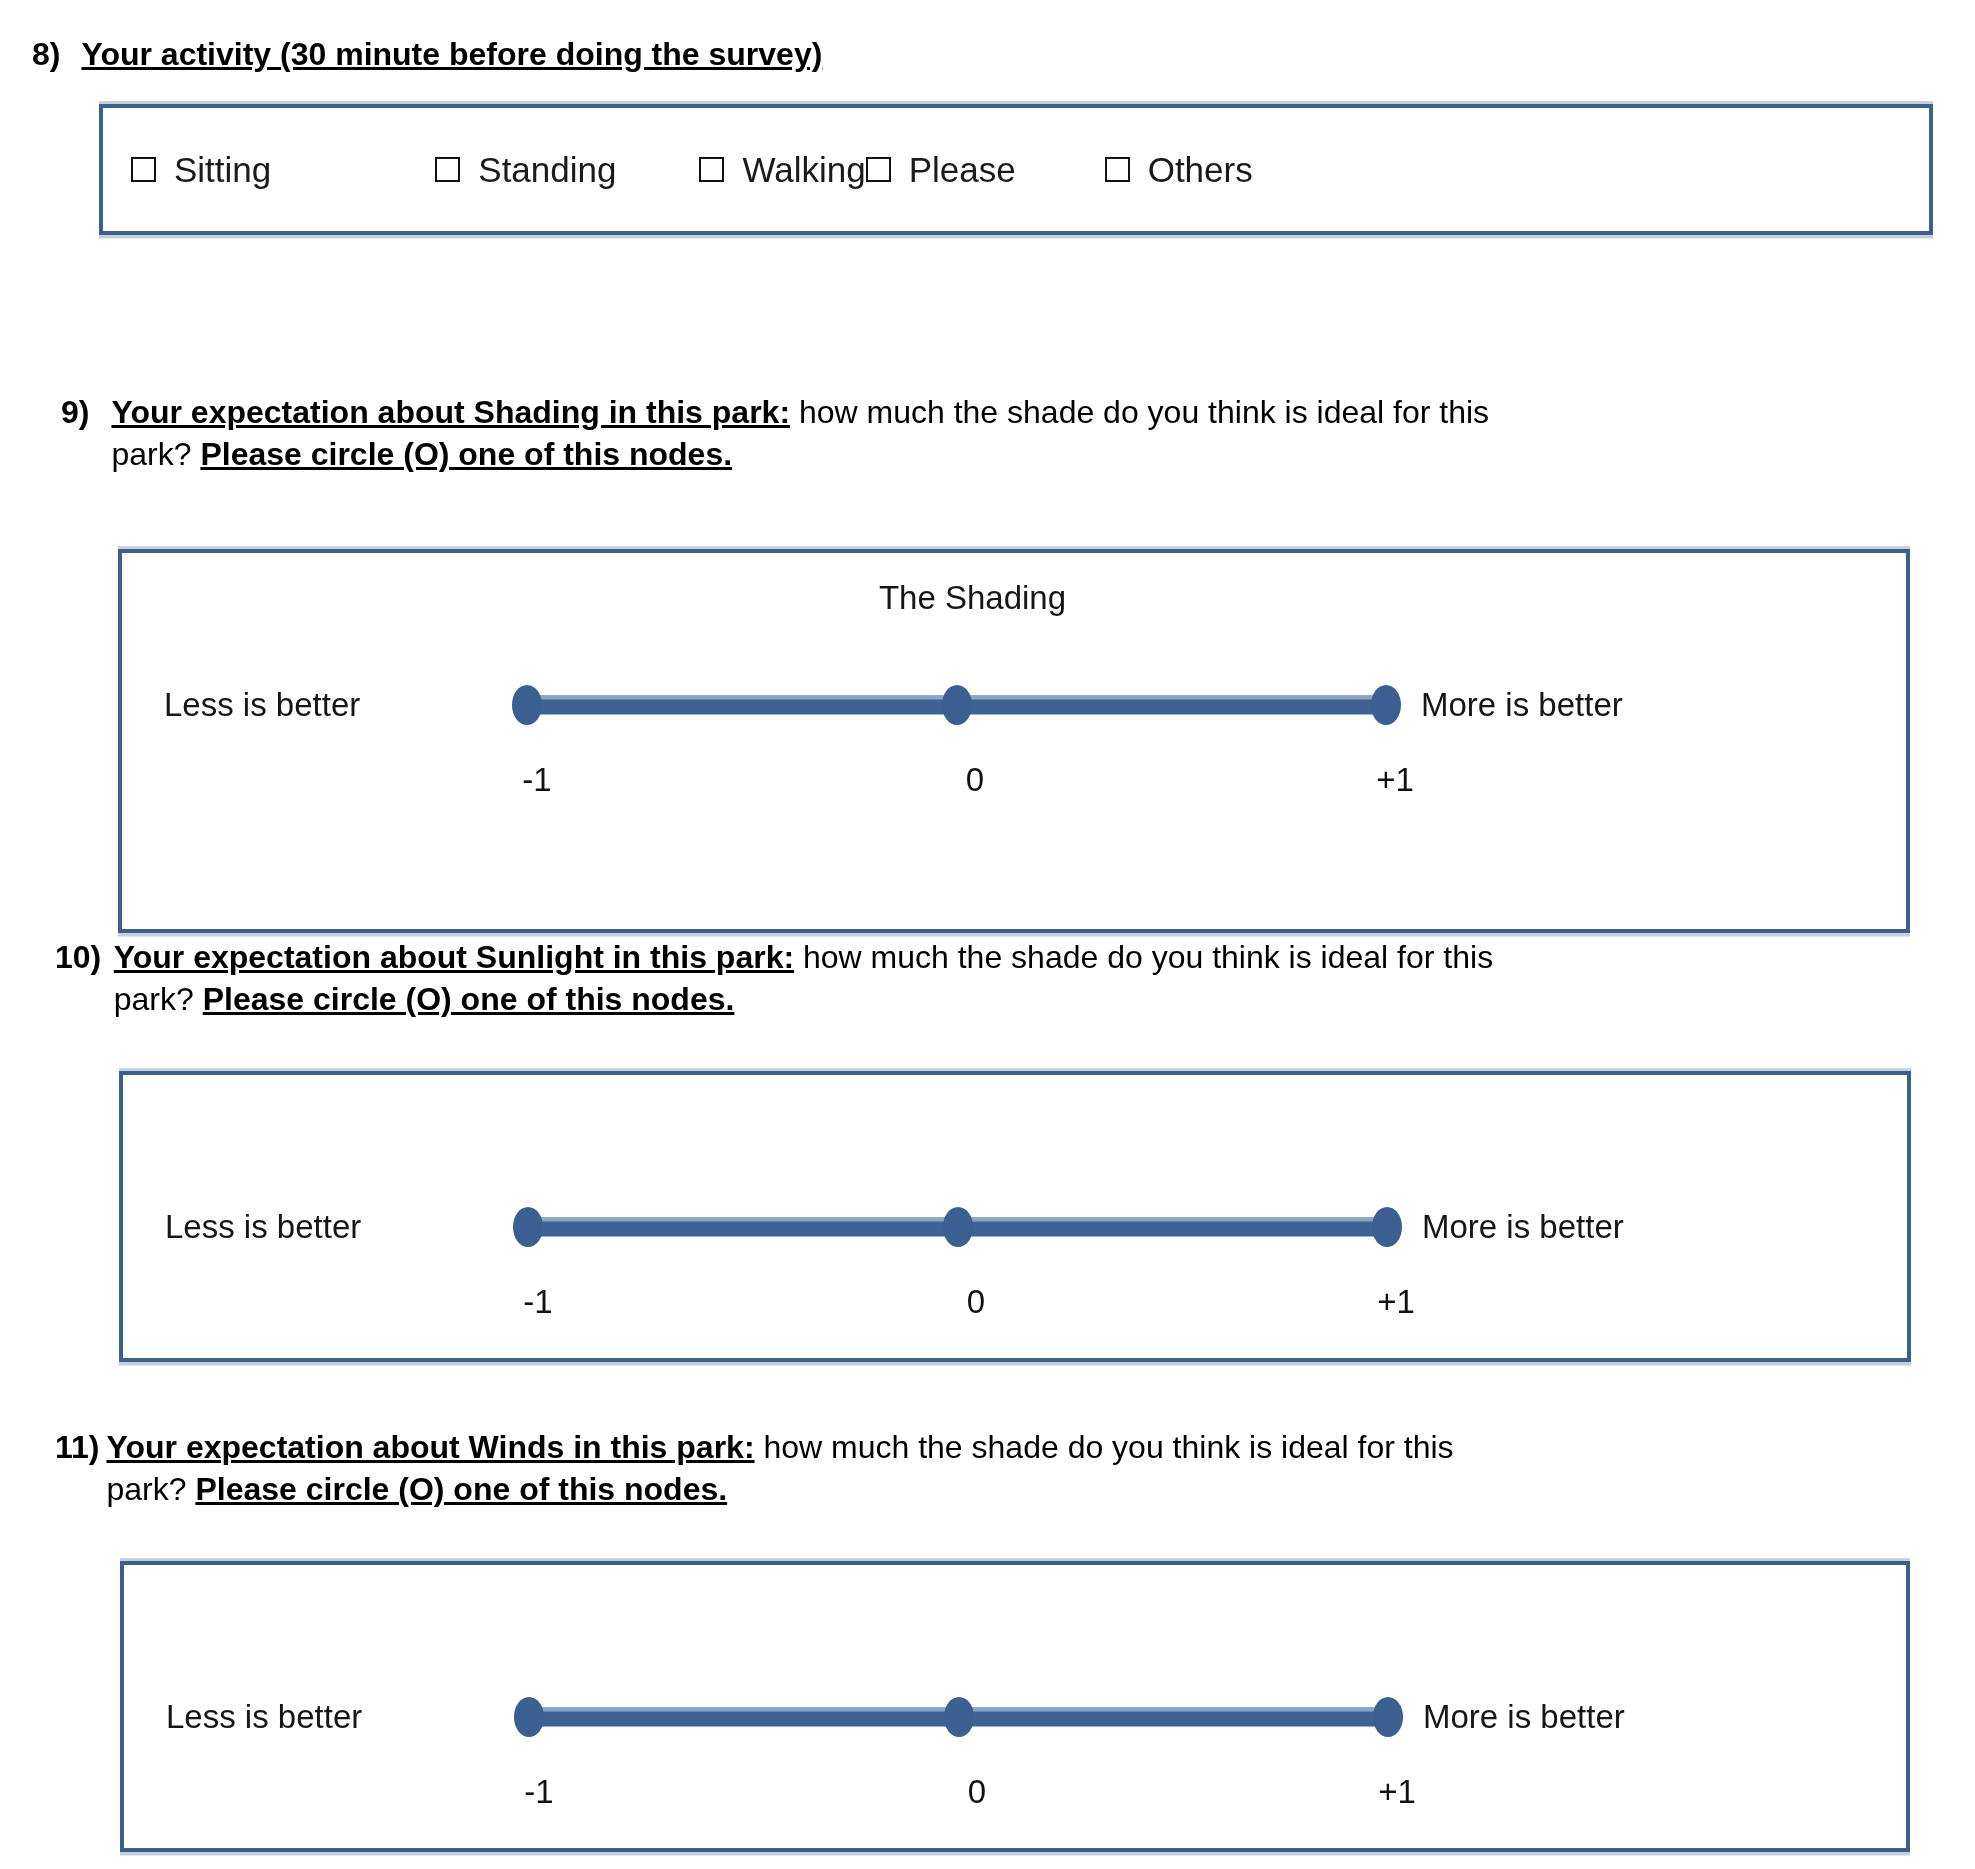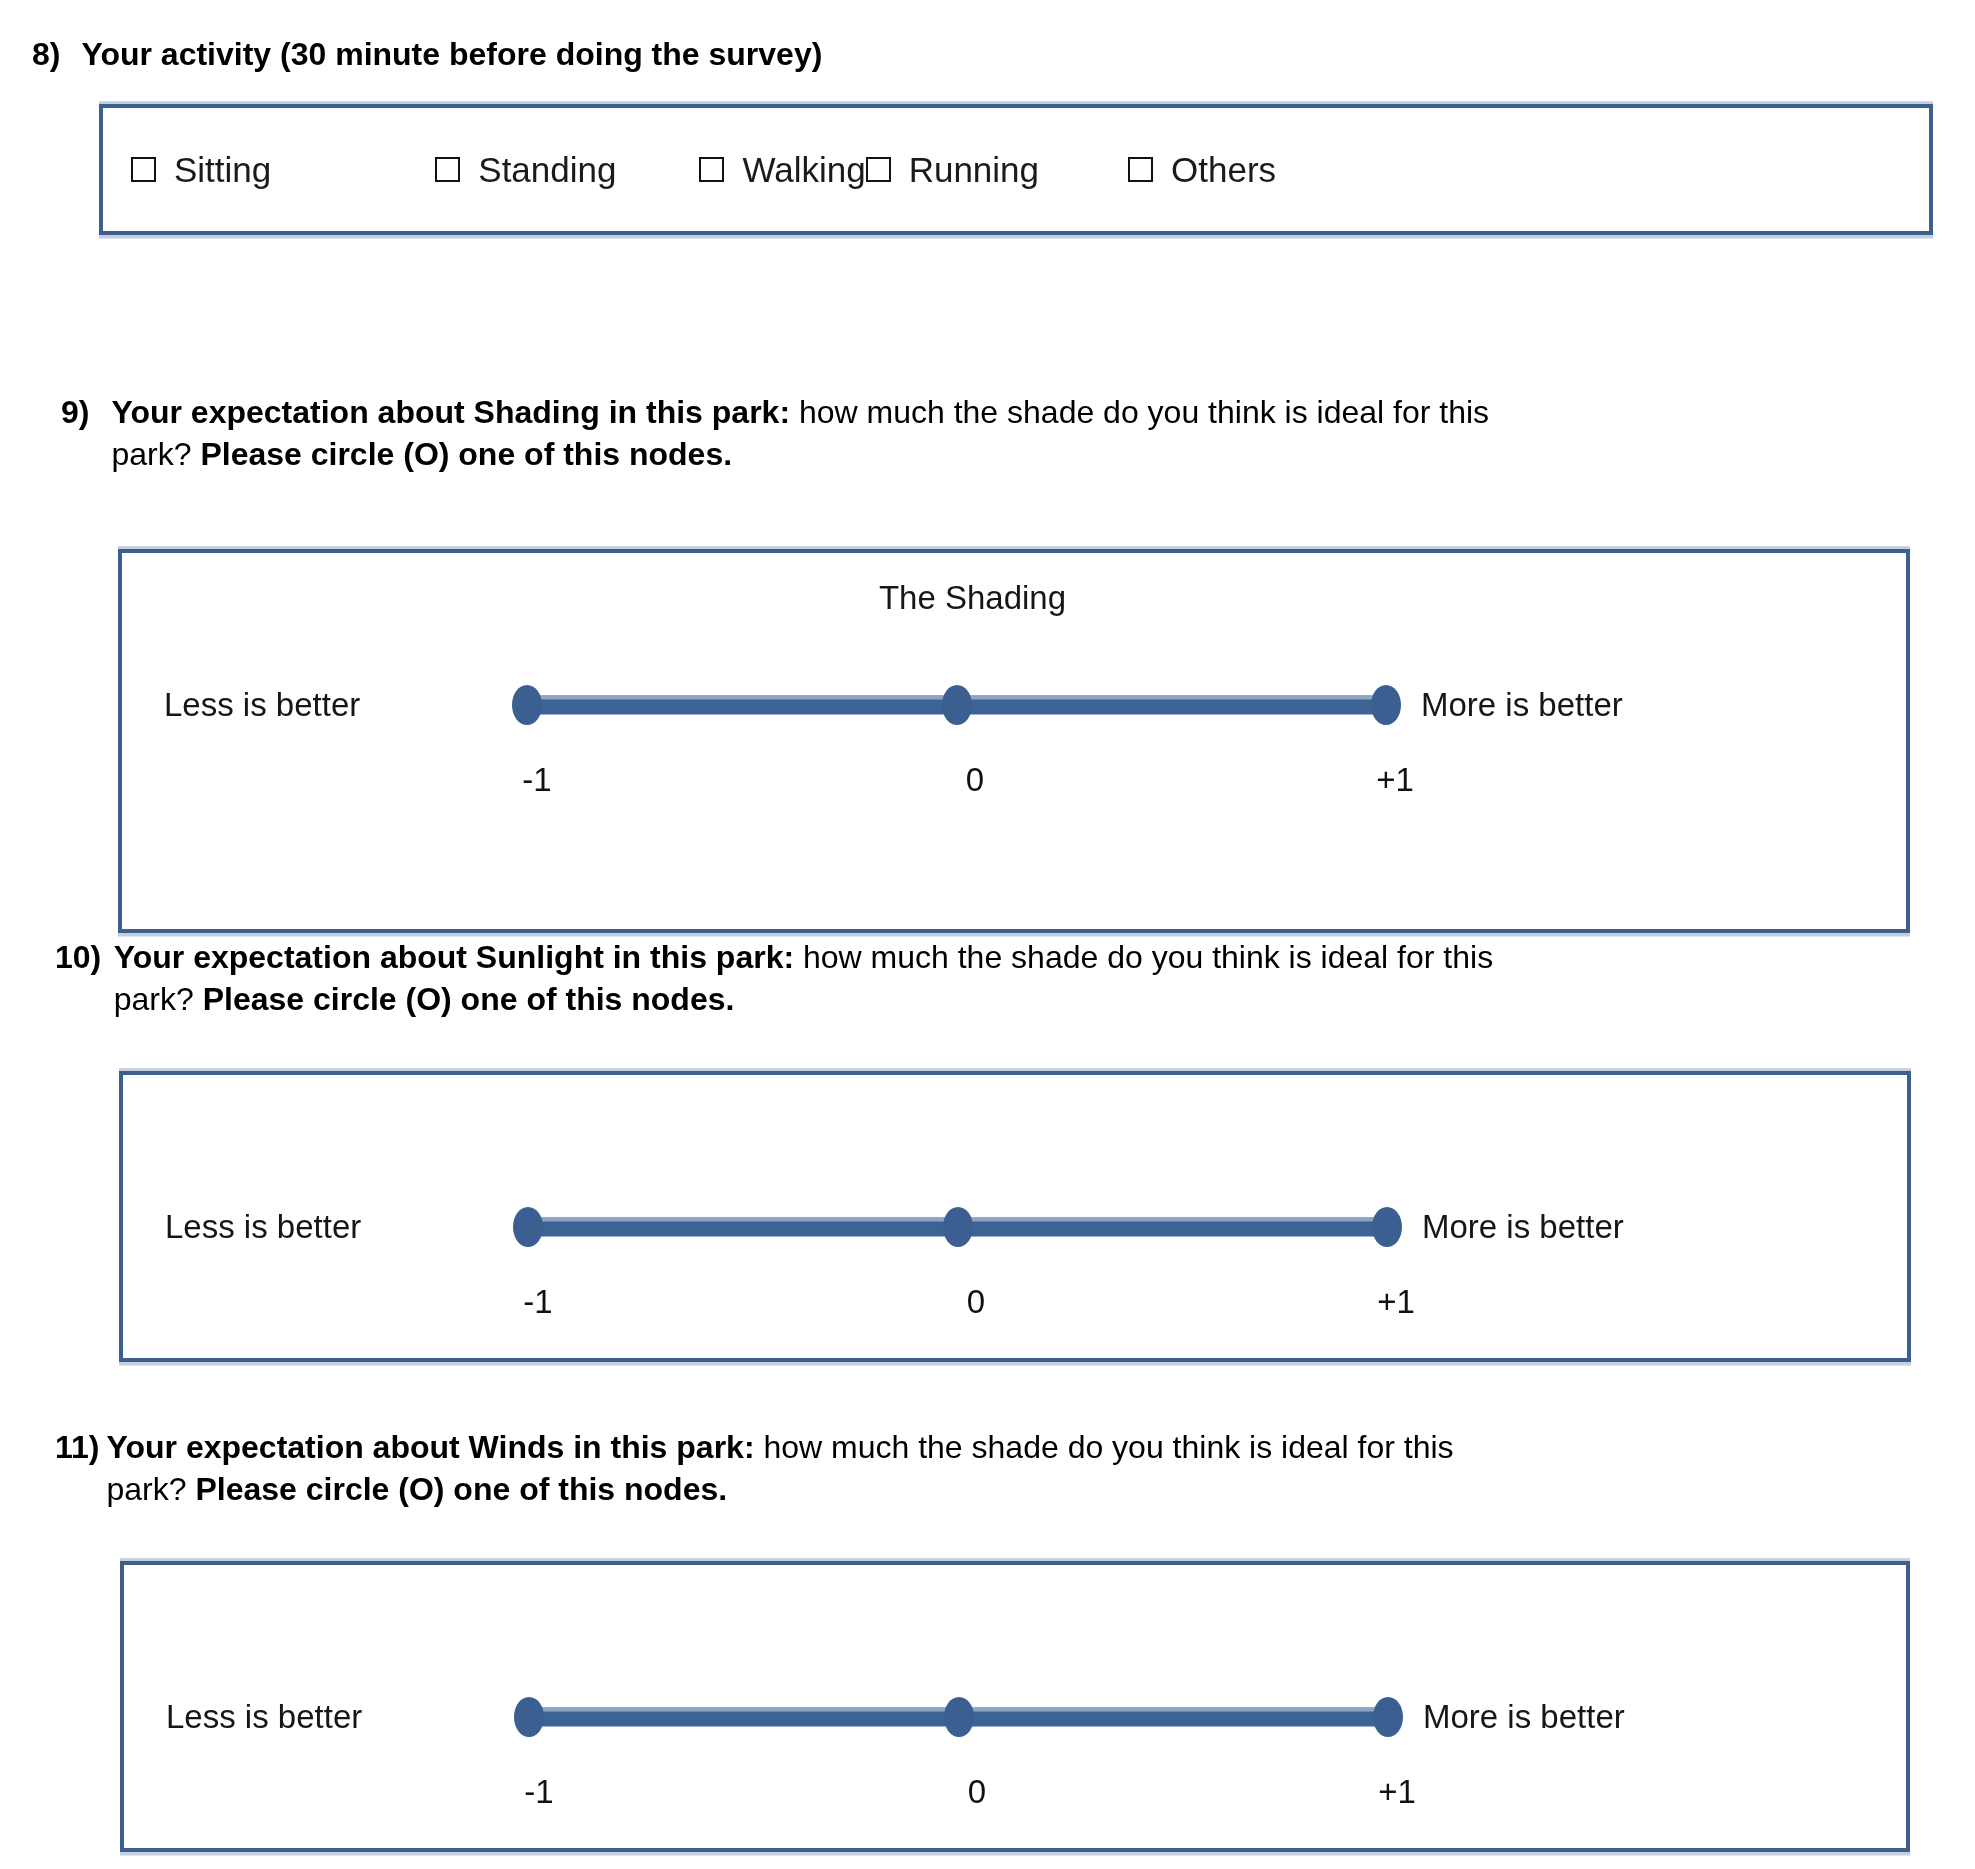--- a/index.html
+++ b/index.html
@@ -25,21 +25,21 @@
     font-size: 32px;
     line-height: 1.32;
     color: #000;
   }
   .q-num {
     font-weight: bold;
     flex: 0 0 auto;
     white-space: pre;
   }
   .q-body { flex: 1 1 auto; }
-  .q-strong { font-weight: bold; }
+  .q-strong { font-weight: bold; text-decoration: underline; }
   .q-normal { font-weight: normal; }
 
   
   .panel {
     position: absolute;
     box-sizing: border-box;
     background: #ffffff;
     border: 4.2px solid #3c5f8c;
     box-shadow: 0 3.5px 0 0 #c3cfdf, 0 -2.8px 0 0 #c3cfdf;
   }
@@ -168,21 +168,21 @@
       <span>Standing</span>
     </div>
 
     <div class="check-item" style="">
       <span class="check-box-glyph"></span>
       <span>Walking</span>
     </div>
 
     <div class="check-item" style="margin-right:89px;">
       <span class="check-box-glyph"></span>
-      <span>Running</span>
+      <span>Please</span>
     </div>
 
     <div class="check-item">
       <span class="check-box-glyph"></span>
       <span>Others</span>
     </div>
 
   </div>
 </div>
 

